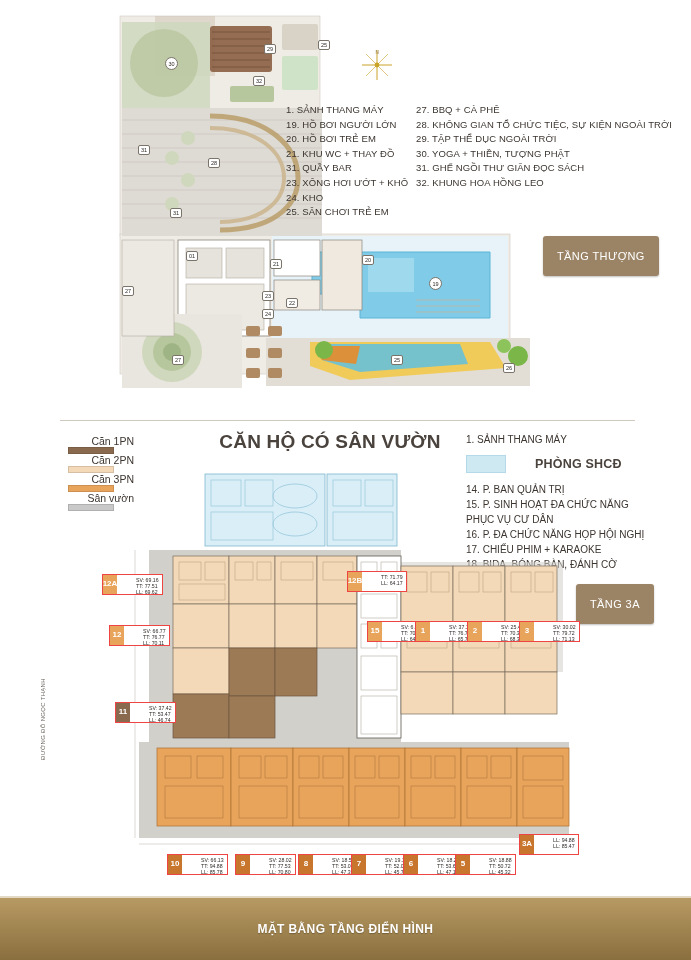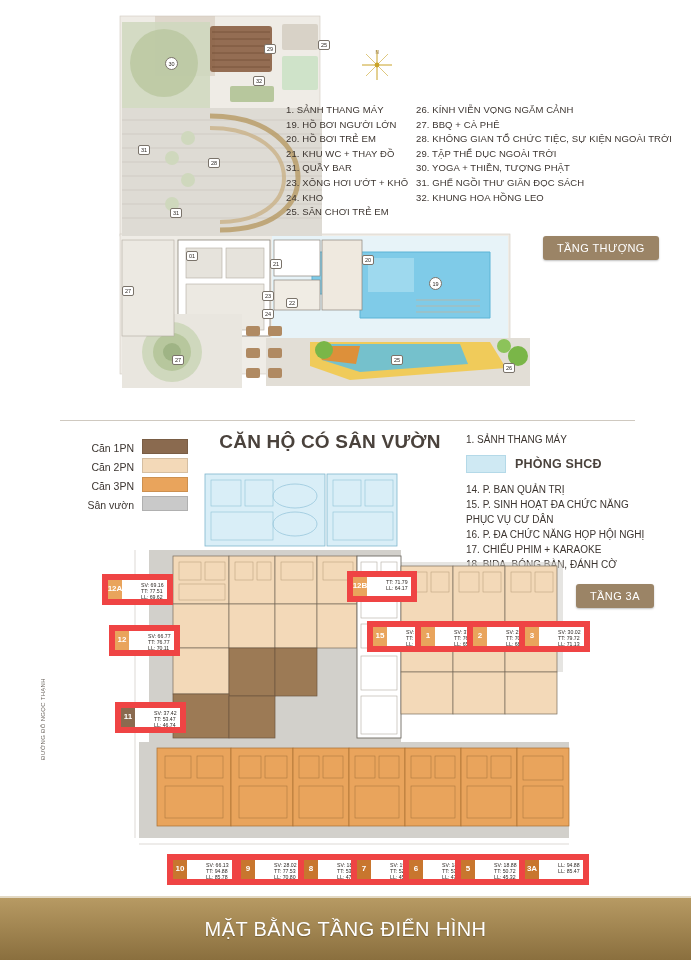--- a/index.html
+++ b/index.html
@@ -20,56 +20,56 @@
   .top-legend{position:absolute;left:286px;top:103px;width:400px;font-size:9.5px;line-height:14.6px;color:#3c3530;letter-spacing:.1px;}
   .top-legend .col{position:absolute;top:0;}
   .top-legend .colA{left:0;width:130px;}
   .top-legend .colB{left:130px;width:270px;}
   .top-legend div{white-space:nowrap;}
 
   .tag{
     position:absolute;
     background:#9b8466;color:#fff;
     font-size:11px;letter-spacing:.4px;
-    padding:6px 14px;border-radius:3px;
+    padding:14px 14px;border-radius:3px;
     box-shadow:0 1px 2px rgba(0,0,0,.25);
   }
   .tag-top{left:543px;top:236px;}
   .tag-mid{left:576px;top:584px;text-align:center;}
 
   .compass{position:absolute;width:34px;height:34px;}
   .compass svg{display:block}
 
   
   .divider{position:absolute;left:60px;top:420px;width:575px;height:1px;background:#cfc9c0;}
 
   
   .mid-title{
     position:absolute;left:200px;top:431px;width:260px;
     text-align:center;font-size:19px;font-weight:bold;color:#4a423c;
     letter-spacing:.2px;
   }
   .swatches{position:absolute;left:68px;top:435px;font-size:10.5px;}
-  .sw-row{display:flex;align-items:flex-end;height:19px;}
+  .sw-row{display:flex;align-items:flex-start;height:19px;flex-direction:column;}
   .sw-label{width:66px;text-align:right;padding-right:8px;color:#3c3530;}
   .sw-box{width:44px;height:13px;border:1px solid rgba(0,0,0,.12);}
 
   .right-legend{position:absolute;left:466px;top:432px;width:225px;font-size:10px;line-height:15px;color:#3c3530;}
   .rl-item{white-space:nowrap;}
-  .rl-shcd{display:flex;align-items:center;margin:8px 0 9px 0;}
+  .rl-shcd{display:flex;align-items:center;margin:8px 0 9px 0;gap:20px;}
   .rl-shcd .box{width:38px;height:16px;background:#cfe9f3;border:1px solid #b4d9e8;margin-right:9px;}
   .rl-shcd .txt{font-size:12.5px;font-weight:bold;color:#4a423c;letter-spacing:.2px;}
 
   
   .floor-plan{position:absolute;left:95px;top:470px;width:500px;height:430px;}
 
   
   .ub{
     position:absolute;display:flex;align-items:stretch;
-    background:#ffffff;border:6px solid #ef4444;
+    background:#ffffff;border:1px solid #ef4444;
     font-size:5.2px;line-height:6.2px;color:#2f2a26;
     height:19px;
     gap:16px;
   }
   .ub .num{
     width:14px;display:flex;align-items:center;justify-content:center;
     font-size:8px;font-weight:bold;color:#fff;
   }
   .ub .info{padding:2px 3px 0 3px;white-space:nowrap;}
   .ub.c1 .num{background:#8a6a4f;}
@@ -82,21 +82,21 @@
   }
   .h-label{position:absolute;font-size:6px;color:#6b655e;letter-spacing:.3px;white-space:nowrap;}
 
   
   .footer{
     position:absolute;left:0;bottom:0;width:691px;height:62px;
     background:linear-gradient(180deg,#b79a63 0%, #8a6f3e 100%);
     display:flex;align-items:center;justify-content:center;
   }
   .footer .ftxt{
-    color:#ffffff;font-size:20px;font-weight:normal;letter-spacing:.4px;
+    color:#ffffff;font-size:12px;font-weight:bold;letter-spacing:.4px;
     text-shadow:0 1px 1px rgba(0,0,0,.25);
   }
   .footer-top-line{position:absolute;left:0;bottom:62px;width:691px;height:2px;background:#e3d9c4;}
 
   
   .mk{
     position:absolute;background:#fff;border:1px solid #7a736a;border-radius:2px;
     font-size:5.5px;color:#2f2a26;padding:1px 2px;line-height:6px;
   }
   .mkc{
@@ -228,21 +228,20 @@
       <div>1. SẢNH THANG MÁY</div>
       <div>19. HỒ BƠI NGƯỜI LỚN</div>
       <div>20. HỒ BƠI TRẺ EM</div>
       <div>21. KHU WC + THAY ĐỒ</div>
       <div>31. QUẦY BAR</div>
       <div>23. XÔNG HƠI ƯỚT + KHÔ</div>
       <div>24. KHO</div>
       <div>25. SÂN CHƠI TRẺ EM</div>
     </div>
     <div class="col colB">
-      <div>26. KÍNH VIỄN VỌNG NGẮM CẢNH</div>
       <div>27. BBQ + CÀ PHÊ</div>
       <div>28. KHÔNG GIAN TỔ CHỨC TIỆC, SỰ KIỆN NGOÀI TRỜI</div>
       <div>29. TẬP THỂ DỤC NGOÀI TRỜI</div>
       <div>30. YOGA + THIỀN, TƯỢNG PHẬT</div>
       <div>31. GHẾ NGỒI THƯ GIÃN ĐỌC SÁCH</div>
       <div>32. KHUNG HOA HỒNG LEO</div>
     </div>
   </div>
 
   <div class="tag tag-top">TẦNG THƯỢNG</div>
@@ -522,21 +521,21 @@
       </div>
     </div>
     <div class="ub c3" style="left:360px;top:384px">
       <div class="num">5</div>
       <div class="info">
         <div>SV: 18.88</div>
         <div>TT: 50.72</div>
         <div>LL: 45.32</div>
       </div>
     </div>
-    <div class="ub c3" style="left:424px;top:384px">
+    <div class="ub c3" style="left:424px;top:364px">
       <div class="num">3A</div>
       <div class="info">
         <div>LL: 94.88</div>
         <div>LL: 85.47</div>
       </div>
     </div>
   </div>
 
   <div class="vert-label" style="left:40px;top:760px">ĐƯỜNG ĐỖ NGỌC THẠNH</div>
   <div class="h-label" style="left:305px;top:900px">ĐƯỜNG TÂN THÀNH</div>

